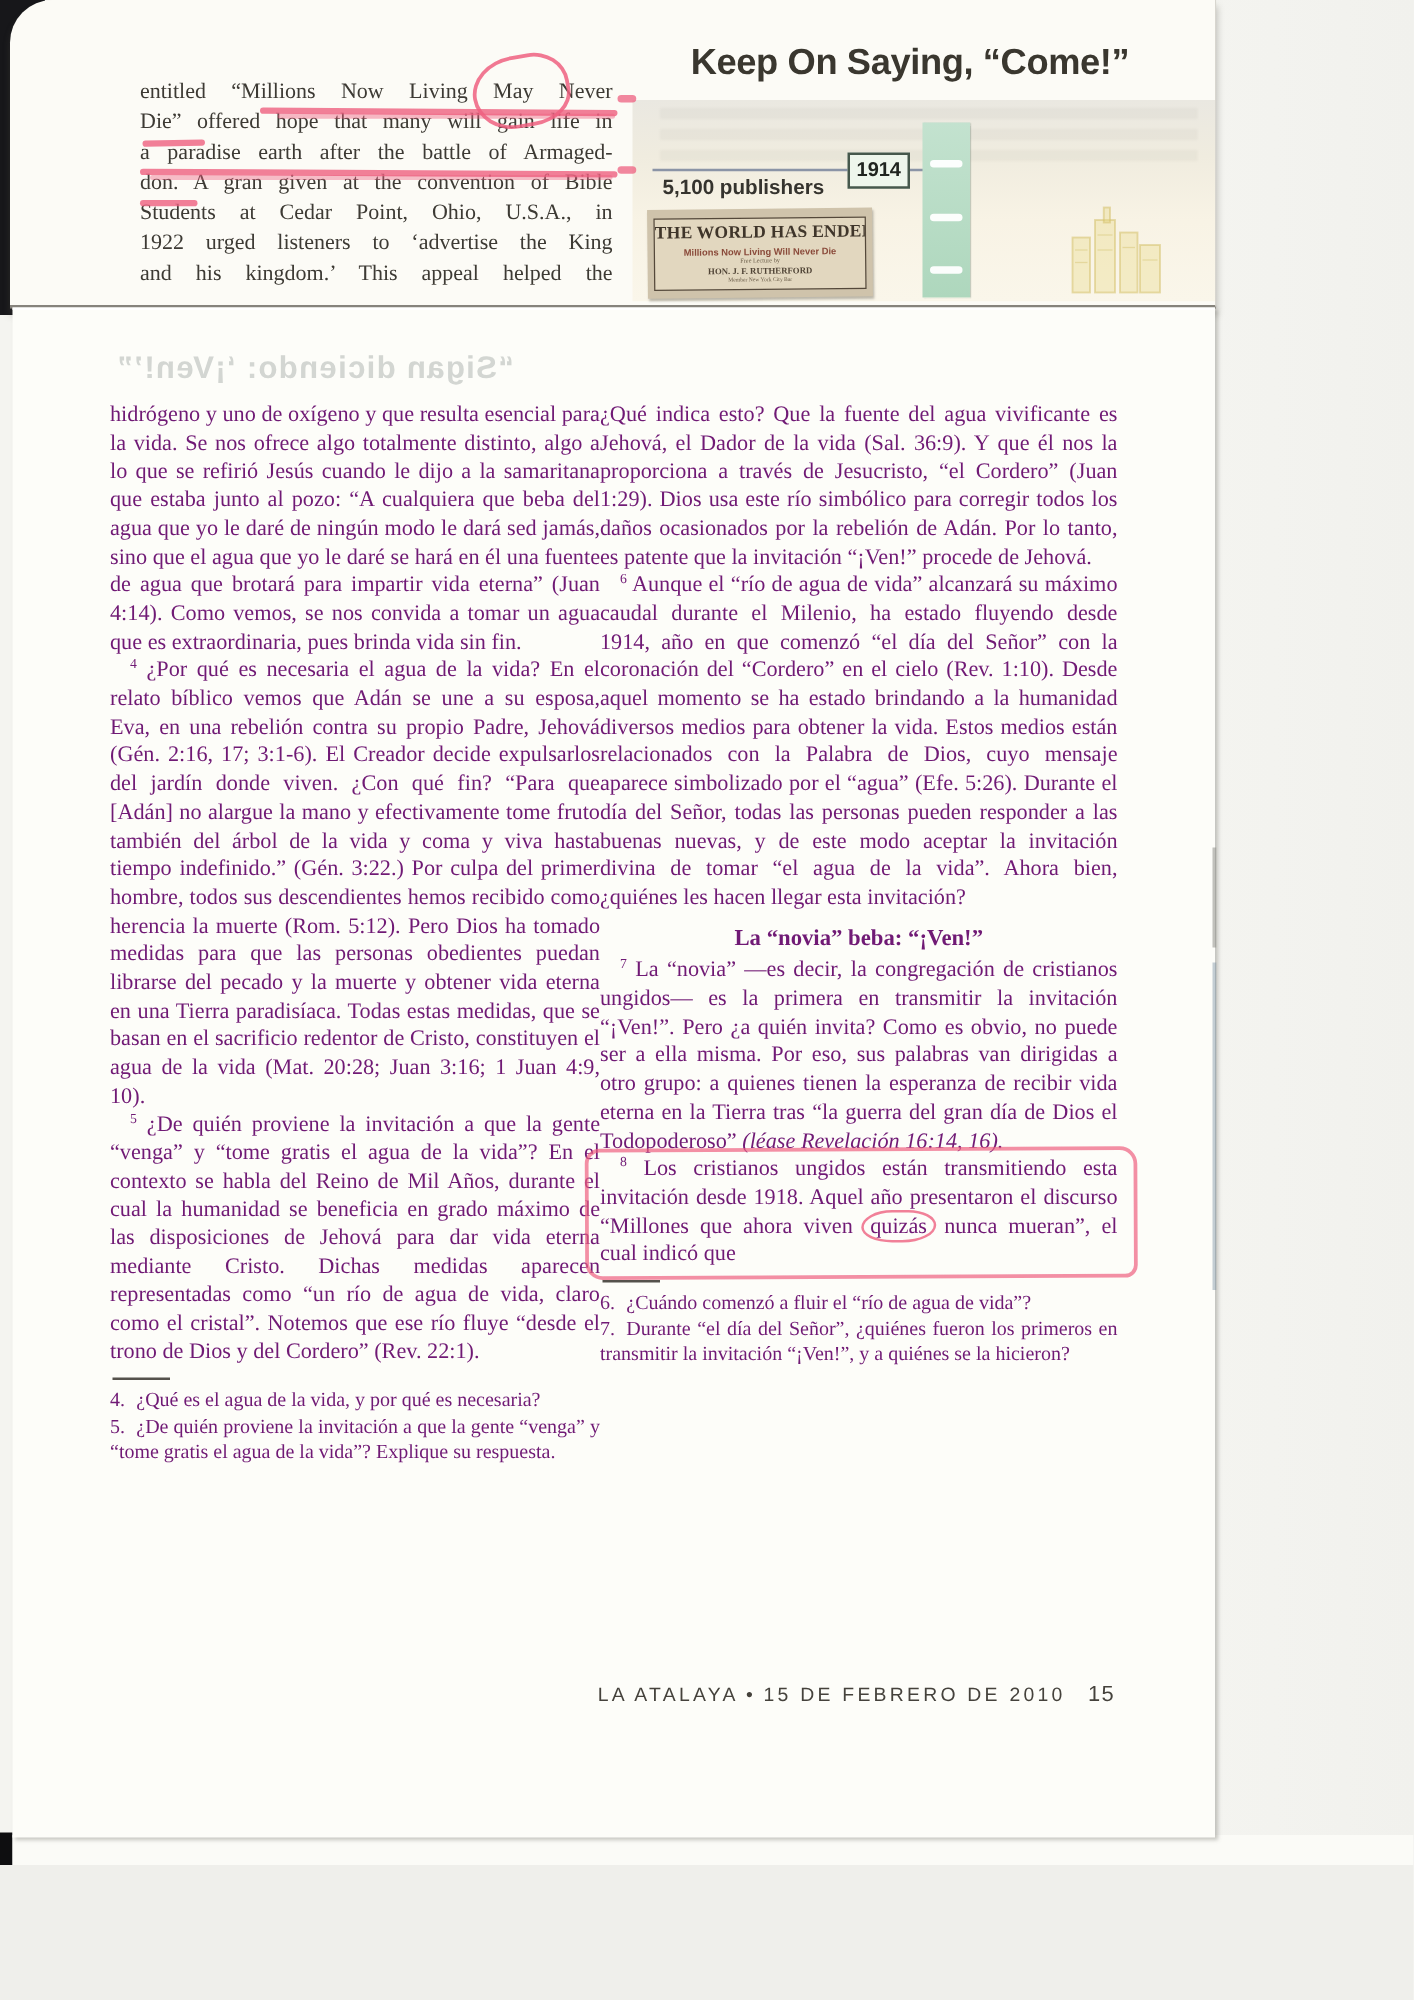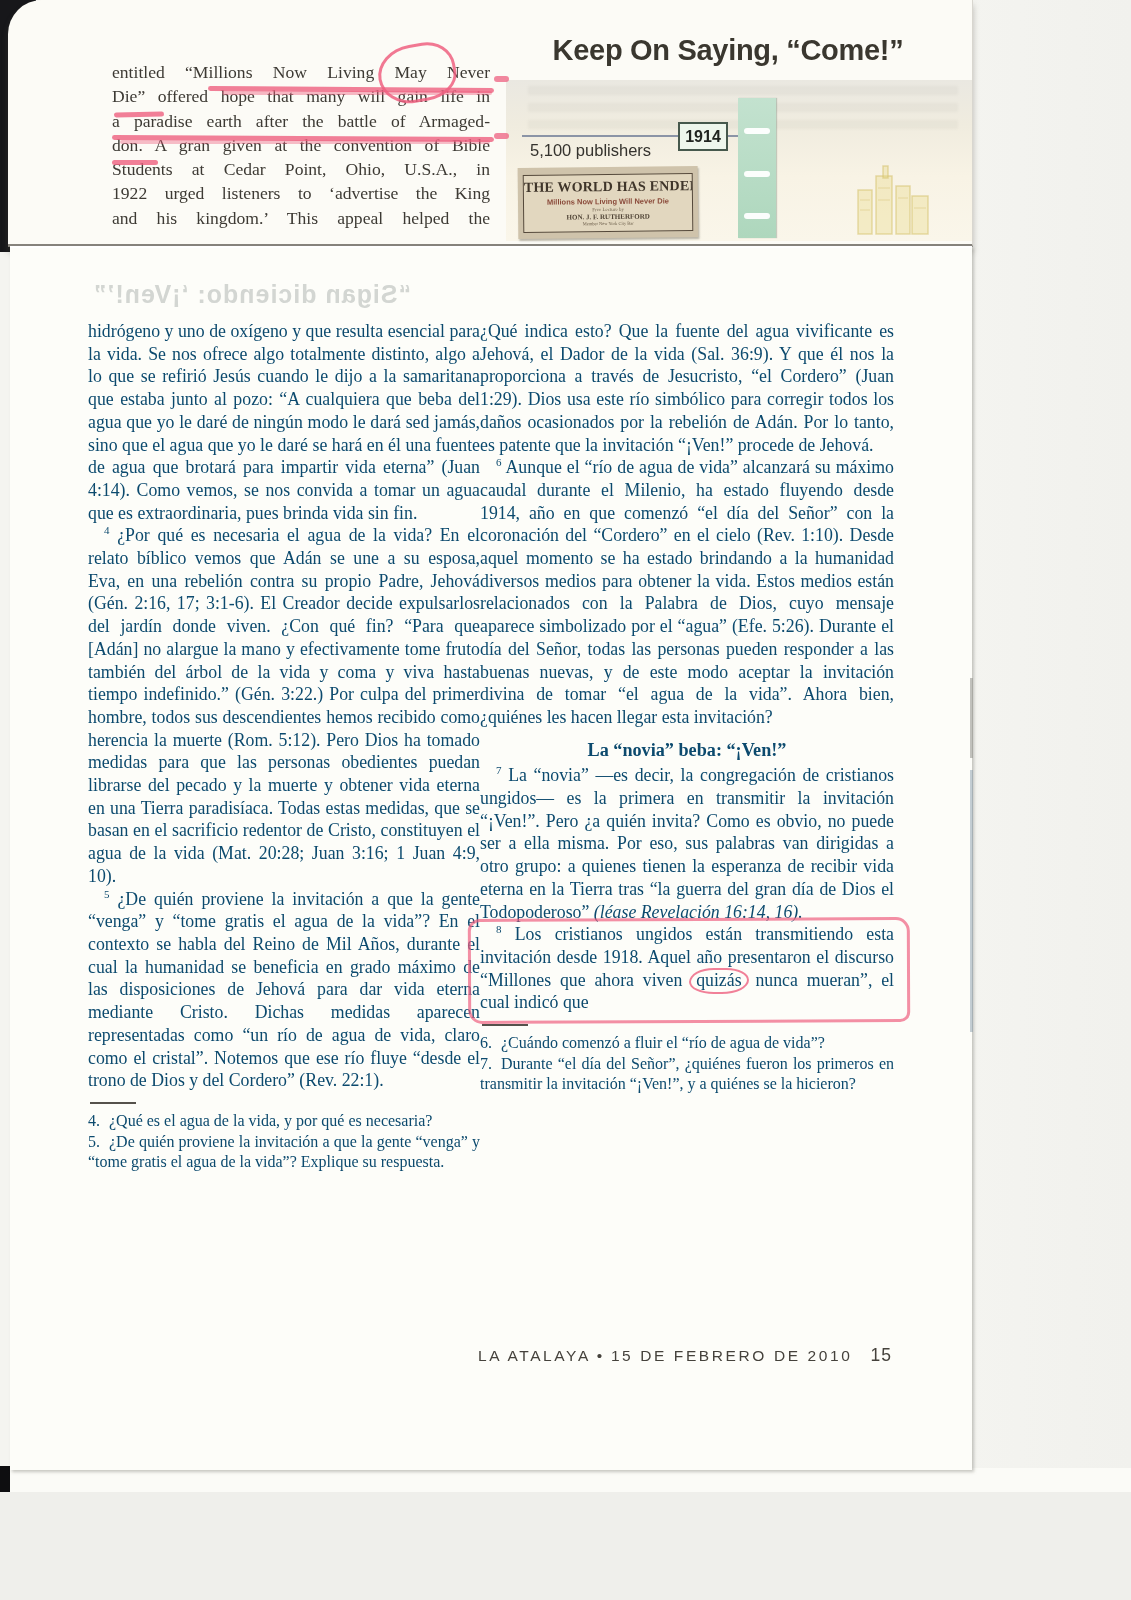--- a/index.html
+++ b/index.html
@@ -37,21 +37,21 @@
     background:linear-gradient(180deg,#eae8e1 0%,#f0ecdf 28%,#f8f3e5 60%,#faf6ea 100%);}
   .tp-ghostlines{position:absolute;left:520px;top:86px;width:430px;height:50px;opacity:.5;
     background:repeating-linear-gradient(180deg,rgba(120,118,106,.12) 0 9px,rgba(0,0,0,0) 9px 17px);filter:blur(1px);}
 
   .tl-line{position:absolute;left:514px;top:135px;width:158px;height:2px;background:#8b94a6;}
   .tl-stub{position:absolute;left:718px;top:135px;width:16px;height:2px;background:#8b94a6;}
   .year-box{position:absolute;left:670px;top:122px;width:46px;height:25px;background:#eef6ec;
     border:2px solid #46584c;font-family:"Liberation Sans",sans-serif;font-weight:bold;font-size:16px;
     color:#20241f;text-align:center;line-height:25px;}
   .publishers{position:absolute;left:522px;top:141px;font-family:"Liberation Sans",sans-serif;
-    font-weight:normal;font-size:16.5px;color:#35332e;}
+    font-weight:bold;font-size:16.5px;color:#35332e;}
   .green-strip{position:absolute;left:730px;top:98px;width:38px;height:140px;
     background:linear-gradient(180deg,#c3e2cf,#aed7bd);box-shadow:1px 0 1px rgba(120,140,125,.4);}
   .gdash{position:absolute;left:6px;width:26px;height:6px;border-radius:3px;background:rgba(255,255,255,.95);}
 
   .clipping{position:absolute;left:510px;top:167px;width:180px;height:71px;background:#cfc3ab;
     transform:rotate(-.6deg);box-shadow:1px 2px 2px rgba(90,85,70,.4);}
   .clip-inner{position:absolute;left:5px;top:7px;right:5px;bottom:6px;background:#e2d7bf;
     border:1.5px solid #54483a;text-align:center;color:#3f352a;overflow:hidden;}
   .clip-headline{font-weight:bold;font-size:14px;letter-spacing:.2px;margin-top:4px;white-space:nowrap;}
   .clip-sub{font-family:"Liberation Sans",sans-serif;font-weight:bold;font-size:7.5px;color:#8a4a3a;margin-top:2px;}
@@ -64,21 +64,21 @@
   .main-page{position:absolute;left:10px;top:246px;width:962px;height:1222px;background:#fdfdf9;
     border-top:2px solid #ffffff;box-shadow:2px 2px 3px rgba(100,100,92,.35);}
   .edge-mark{position:absolute;width:3px;right:-1px;}
   .em1{top:430px;height:80px;background:#8f8f8b;opacity:.55;}
   .em2{top:522px;height:262px;background:#7d92a4;opacity:.45;}
 
   .ghost-heading{position:absolute;left:58px;top:32px;width:368px;text-align:center;
     font-family:"Liberation Sans",sans-serif;font-weight:bold;font-size:25px;letter-spacing:1px;
     color:rgba(128,138,136,.34);transform:scaleX(-1);filter:blur(.6px);}
 
-  .columns{position:absolute;left:78px;top:72px;width:822px;display:flex;gap:0;color:#0c4a6e;}
+  .columns{position:absolute;left:78px;top:72px;width:822px;display:flex;gap:0;color:#701a75;}
   .col{font-size:17.8px;line-height:22.7px;}
   .col-left{width:392px;}
   .col-right{width:414px;}
   .para{margin:0;text-align:justify;}
   .indent{text-indent:16px;}
   .pnum{font-size:11px;line-height:0;}
   .sect-head{margin:10px 0 3px 0;text-align:center;font-weight:bold;font-size:18.2px;text-indent:0;}
   .it{font-style:italic;}
   .fn-rule{width:46px;border:0;border-top:2px solid #55524c;margin:10px 0 7px 2px;}
   .fn{margin:0;font-size:16px;line-height:20.6px;text-align:justify;}

